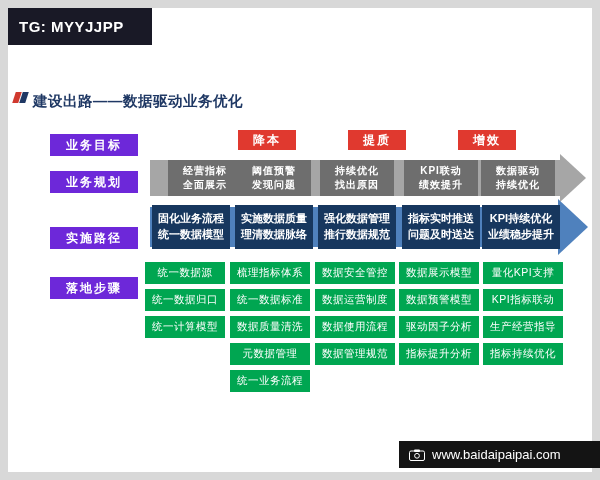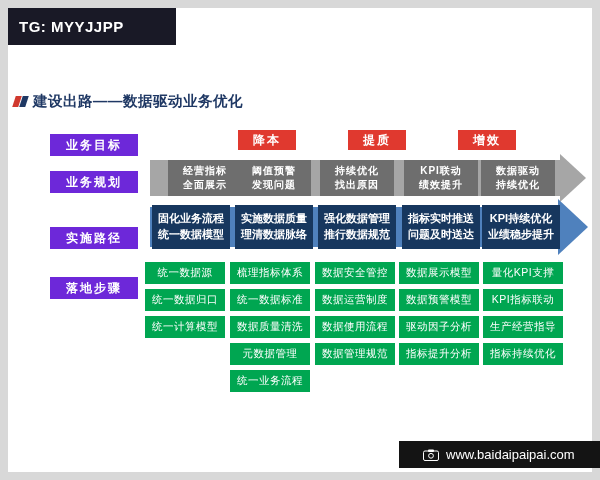--- a/index.html
+++ b/index.html
@@ -8,27 +8,27 @@
     position:relative;
     background:#d8d8d8;
     font-family:"Liberation Sans", sans-serif;
     overflow:hidden;
   }
   .page {
     position:absolute; left:8px; top:8px; width:584px; height:464px;
     background:#ffffff;
   }
   .badge {
-    position:absolute; left:0; top:0; width:168px; height:37px;
+    position:absolute; left:0; top:0; width:144px; height:37px;
     background:#191926; color:#fff; font-size:15px; font-weight:600;
     display:flex; align-items:center; padding-left:11px; letter-spacing:.5px;
   }
   .title-row {
     position:absolute; left:6px; top:84px;
-    display:flex; align-items:center; gap:6px;
+    display:flex; align-items:flex-start; gap:6px;
   }
   .title-bullet { display:flex; gap:1px; }
   .title-bullet i { display:block; width:6px; height:11px; transform:skewX(-18deg); }
   .title-bullet .b1 { background:#d0392e; }
   .title-bullet .b2 { background:#1f3864; }
   .title {
     font-size:14.5px; font-weight:bold; color:#1f3864; letter-spacing:.5px;
   }
   .row-label {
     position:absolute; left:42px; width:88px; height:22px;
@@ -67,21 +67,21 @@
     line-height:1.45; text-align:center;
   }
   .cell {
     position:absolute; width:80px; height:22px;
     background:#00a651; color:#fff; font-size:10.5px; font-weight:normal;
     display:flex; align-items:center; justify-content:center; letter-spacing:.5px;
   }
   .footer {
     position:absolute; left:399px; top:441px; width:201px; height:27px;
     background:#141414; color:#fff; font-size:13px;
-    display:flex; align-items:center; gap:7px; padding-left:24px;
+    display:flex; align-items:center; gap:7px; padding-left:10px;
   }
   .cam { flex:0 0 auto; }
 </style>
 </head>
 <body>
 
 <div class="page">
 
   <div class="badge">TG: MYYJJPP</div>
 

